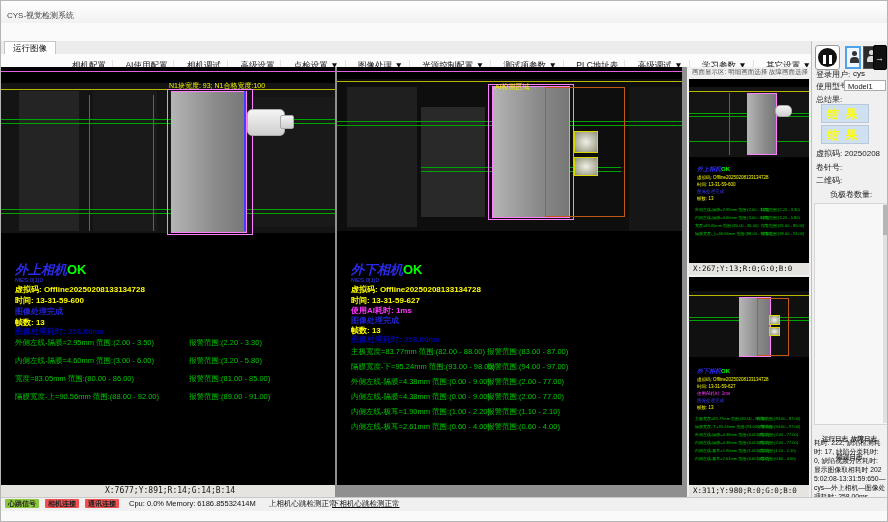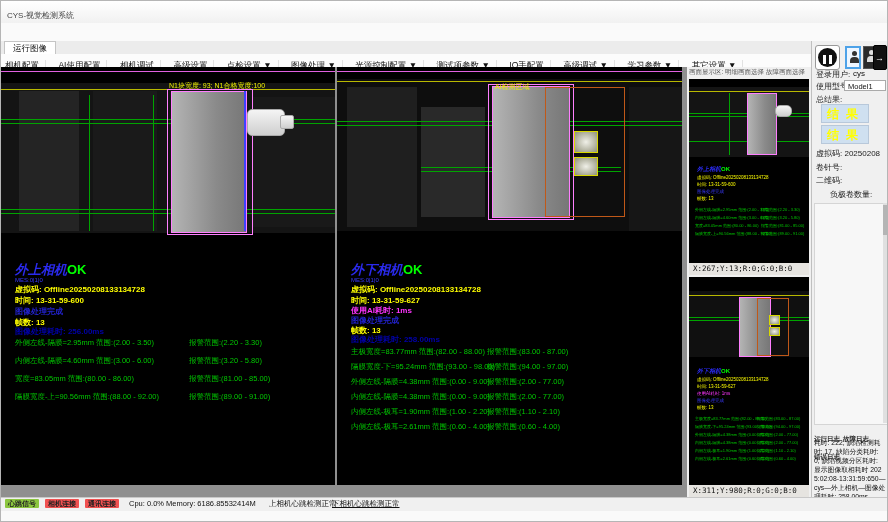--- a/index.html
+++ b/index.html
@@ -1,18 +1,18 @@
 <!DOCTYPE html>
 <html><head>
 <meta charset="utf-8">
 <style>
   html,body{margin:0;padding:0;background:#fff;}
   #app{position:relative;width:888px;height:522px;background:#fafafa;
        font-family:"Liberation Sans",sans-serif;overflow:hidden;border:1px solid #b5b5b5;box-sizing:border-box;}
-  .abs{position:absolute;}
+  .abs{position:absolute;text-align:center;}
   
   #titlebar{left:0;top:0;width:888px;height:22px;background:linear-gradient(#ffffff,#f1f1f1);}
   #titletext{left:6px;top:9px;font-size:8px;color:#444;}
   #menubar{left:0;top:22px;width:888px;height:17px;background:#f7f7f7;border-bottom:1px solid #ddd;}
   .menuitem{display:inline-block;font-size:9px;color:#111;margin-right:11px;vertical-align:top;margin-top:3px;}
   #logo{display:inline-block;color:#cc1111;font-weight:bold;font-style:italic;font-size:13px;margin:0 8px 0 5px;font-family:"Liberation Serif",serif;}
   #tabrow{left:0;top:40px;width:888px;height:13px;background:#ececec;border-bottom:1px solid #c5c5c5;}
   #tab-run{left:3px;top:40px;height:13px;padding:0 8px;background:#ffffff;border:1px solid #c5c5c5;border-bottom:none;
            font-size:8.5px;line-height:13px;color:#111;}
   #toolbar{left:0;top:53px;width:888px;height:13px;background:#fcfcfc;border-bottom:1px solid #ccc;}
@@ -98,21 +98,21 @@
 
   <div class="abs" id="toolbar">
     <span class="toolitem">相机配置</span>
     <span class="toolitem">AI使用配置</span>
     <span class="toolitem">相机调试</span>
     <span class="toolitem">高级设置</span>
     <span class="toolitem">点检设置 ▼</span>
     <span class="toolitem">图像处理 ▼</span>
     <span class="toolitem">光源控制配置 ▼</span>
     <span class="toolitem">测试项参数 ▼</span>
-    <span class="toolitem">IO手配置</span>
+    <span class="toolitem">PLC地址表</span>
     <span class="toolitem">高级调试 ▼</span>
     <span class="toolitem">学习参数 ▼</span>
     <span class="toolitem">其它设置 ▼</span>
   </div>
 
   <div class="abs" id="main">
 
     <div class="panel" style="left:0;top:0;width:334px;height:418px;">
 
       <div class="mach" style="left:0;top:16px;width:334px;height:150px;background:#141414;"></div>
@@ -145,20 +145,21 @@
       <div class="t-db" style="left:14px;top:259px;">图像处理耗时: 256.00ms</div>
       <div class="mrow" style="left:14px;top:271px;">外侧左线-隔膜=2.95mm 范围:(2.00 - 3.50)</div>
       <div class="mrow" style="left:188px;top:271px;">报警范围:(2.20 - 3.30)</div>
       <div class="mrow" style="left:14px;top:289px;">内侧左线-隔膜=4.60mm 范围:(3.00 - 6.00)</div>
       <div class="mrow" style="left:188px;top:289px;">报警范围:(3.20 - 5.80)</div>
       <div class="mrow" style="left:14px;top:307px;">宽度=83.05mm 范围:(80.00 - 86.00)</div>
       <div class="mrow" style="left:188px;top:307px;">报警范围:(81.00 - 85.00)</div>
       <div class="mrow" style="left:14px;top:325px;">隔膜宽度-上=90.56mm 范围:(88.00 - 92.00)</div>
       <div class="mrow" style="left:188px;top:325px;">报警范围:(89.00 - 91.00)</div>
     </div>
+    <div class="coordstrip" style="left:0;top:418px;width:334px;height:12px;">X:7677;Y:891;R:14;G:14;B:14</div>
 
     <div class="panel" style="left:336px;top:0;width:345px;height:418px;">
       <div class="mach" style="left:0;top:12px;width:345px;height:152px;background:#0e0e0e;"></div>
       <div class="mach2" style="left:10px;top:20px;width:70px;height:140px;background:#1f1f1f;"></div>
       <div class="mach2" style="left:84px;top:40px;width:64px;height:110px;background:#292929;"></div>
       <div class="mach2" style="left:292px;top:20px;width:53px;height:144px;background:#161616;"></div>
       <div class="hline mline" style="left:0;top:4px;width:345px;"></div>
       <div class="hline yline" style="left:0;top:14px;width:345px;"></div>
       <div class="hline gline" style="left:0;top:54px;width:345px;"></div>
       <div class="hline gline" style="left:0;top:58px;width:345px;"></div>

